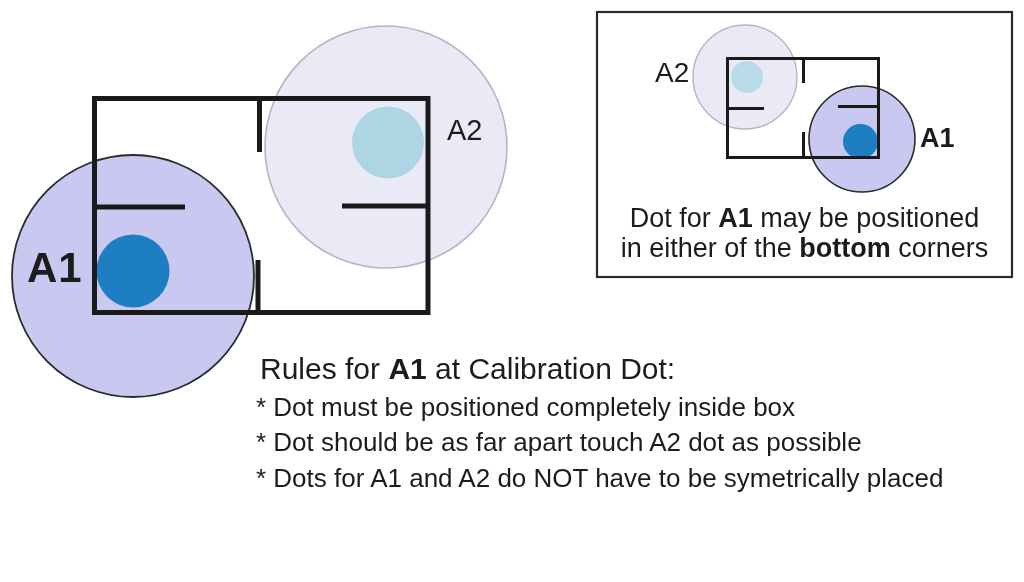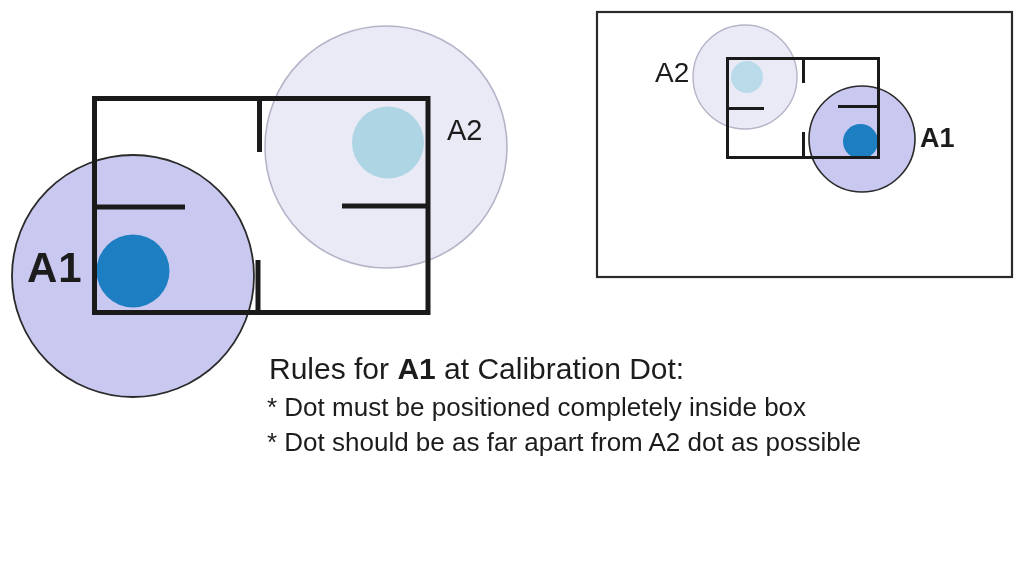--- a/index.html
+++ b/index.html
@@ -20,24 +20,24 @@
 
   .a2-inset-label { left: 655px; top: 57px; font-size: 28px; }
   .a1-inset-label { left: 920px; top: 123px; font-size: 27px; font-weight: 700; }
 
   .inset-caption {
     left: 597px; top: 203px; width: 415px;
     text-align: center; font-size: 27px; line-height: 30px;
   }
   .inset-caption b { font-weight: 700; }
 
-  .rules-title { left: 269px; top: 352px; font-size: 30px; }
+  .rules-title { left: 260px; top: 352px; font-size: 30px; }
   .rules-title b { font-weight: 700; }
 
-  .rules-list { left: 267px; top: 390px; font-size: 26px; }
+  .rules-list { left: 256px; top: 390px; font-size: 26px; }
   .rule-line { line-height: 35.4px; white-space: nowrap; }
 </style>
 </head>
 <body>
 
 <div class="canvas">
 
   <svg class="layer" width="1024" height="582" viewBox="0 0 1024 582">
 
     <circle cx="386" cy="147" r="121" stroke="#b4b4c9" stroke-width="1.6" fill="#eaeaf6"></circle>
@@ -66,21 +66,26 @@
     <path d="M 727 108.5 H 764" fill="none" stroke-width="3" stroke="#1a1a1a"></path>
     <path d="M 838 106.5 H 879" fill="none" stroke-width="3" stroke="#1a1a1a"></path>
   </svg>
 
   <div class="abs a1-main-label">A1</div>
   <div class="abs a2-main-label">A2</div>
 
   <div class="abs a2-inset-label">A2</div>
   <div class="abs a1-inset-label">A1</div>
 
+  <div class="abs inset-caption">
+    <div><span>Dot for </span><b>A1</b><span> may be positioned</span></div>
+    <div><span>in either of the </span><b>bottom</b><span> corners</span></div>
+  </div>
 
   <div class="abs rules-title"><span>Rules for </span><b>A1</b><span> at Calibration Dot:</span></div>
 
   <div class="abs rules-list">
     <div class="rule-line">* Dot must be positioned completely inside box</div>
-    <div class="rule-line">* Dot should be as far apart from A2 dot as possible</div>
+    <div class="rule-line">* Dot should be as far apart touch A2 dot as possible</div>
+    <div class="rule-line">* Dots for A1 and A2 do NOT have to be symetrically placed</div>
   </div>
 
 </div>
 
 </body></html>

